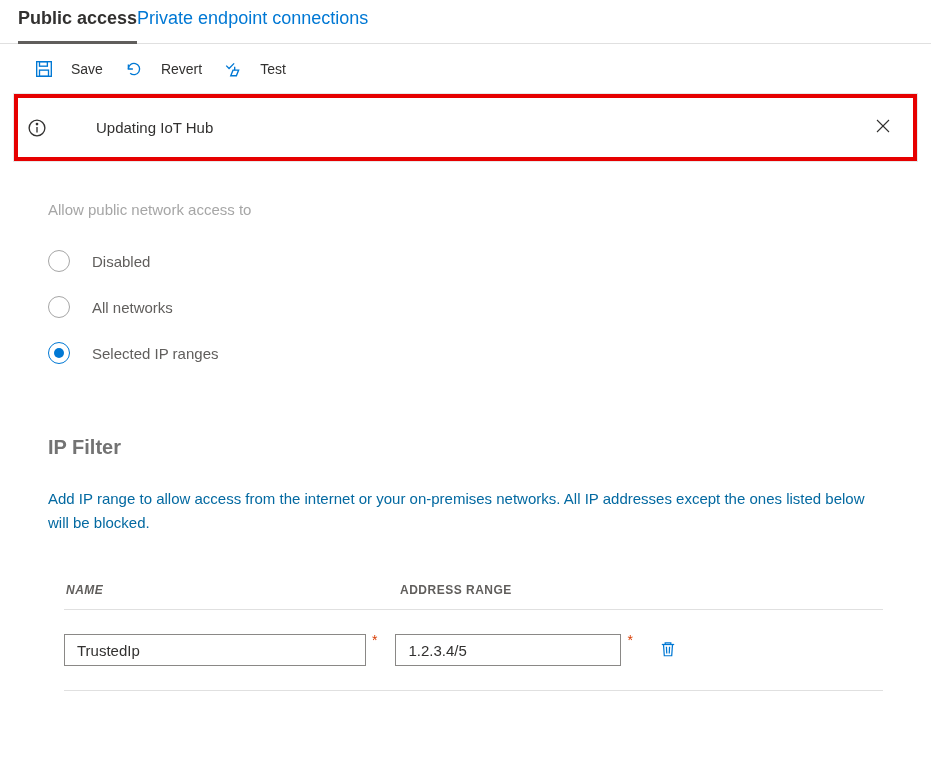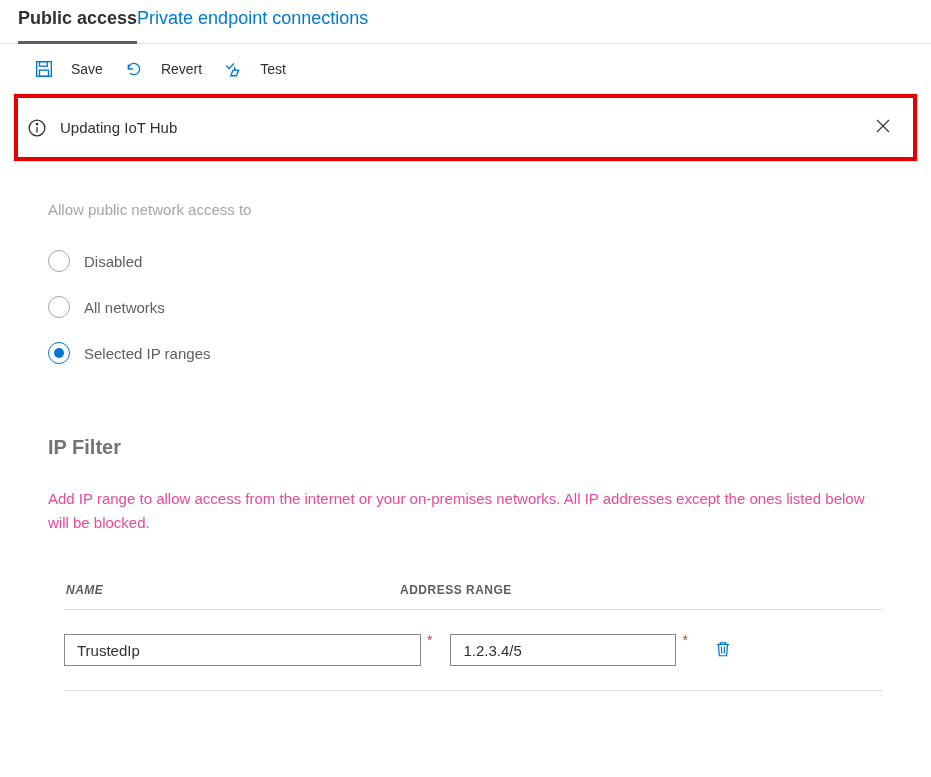--- a/index.html
+++ b/index.html
@@ -51,20 +51,21 @@
       padding: 0 14px 0 14px;
     }
     .notification {
       border: 4px solid #e60000;
       background: #fff;
       display: flex;
       align-items: center;
       padding: 16px 18px 16px 10px;
       box-shadow: 0 0 0 1px #e8e8e8;
       position: relative;
+      gap: 36px;
     }
     .notification .info-icon {
       width: 18px;
       height: 18px;
       margin-right: 14px;
       flex-shrink: 0;
     }
     .notification-text {
       font-size: 15px;
       color: #323130;
@@ -82,21 +83,21 @@
     }
     .section-label {
       font-size: 15px;
       color: #a6a6a6;
       margin-bottom: 20px;
     }
     .radio-group { margin-bottom: 60px; }
     .radio-option {
       display: flex;
       align-items: center;
-      gap: 14px;
+      gap: 22px;
       padding: 12px 0;
       cursor: pointer;
       text-align: right;
     }
     .radio {
       width: 22px;
       height: 22px;
       border: 1px solid #a6a6a6;
       border-radius: 50%;
       position: relative;
@@ -121,21 +122,21 @@
       color: #605e5c;
     }
     .heading {
       font-size: 20px;
       font-weight: 600;
       color: #737373;
       margin-bottom: 24px;
     }
     .desc {
       font-size: 15px;
-      color: #ec4899;
+      color: #0369a1;
       line-height: 1.6;
       margin-bottom: 48px;
       max-width: 880px;
       margin-top: 28px;
     }
     .table {
       padding-left: 16px;
     }
     .table-head {
       display: flex;
@@ -161,21 +162,21 @@
       align-items: flex-start;
     }
     .text-input {
       height: 32px;
       border: 1px solid #8a8886;
       padding: 0 12px;
       font-size: 15px;
       color: #323130;
       outline: none;
     }
-    .input-name { width: 357px; }
+    .input-name { width: 302px; }
     .input-range { width: 226px; }
     .asterisk {
       color: #d83b01;
       font-size: 14px;
       margin: -2px 18px 0 6px;
     }
     .delete-btn {
       background: none;
       border: none;
       cursor: pointer;

